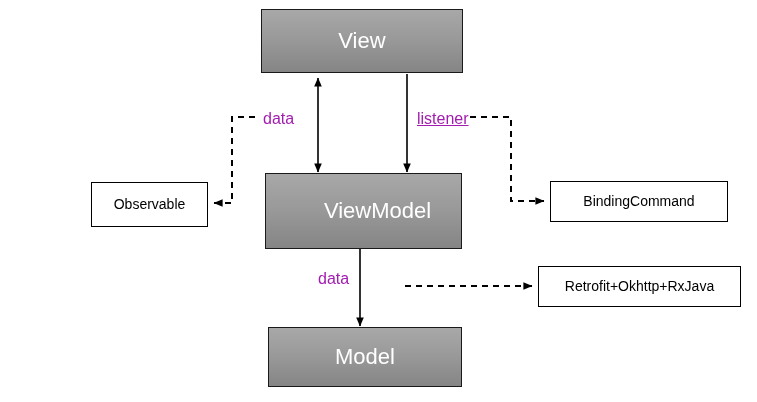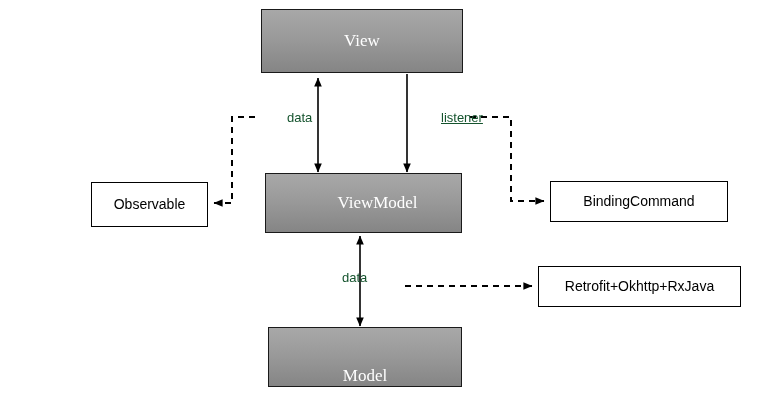--- a/index.html
+++ b/index.html
@@ -23,35 +23,33 @@
     display: flex;
     align-items: center;
     justify-content: center;
     text-align: center;
     line-height: 1.15;
   }
   .node-shaded {
     background: linear-gradient(to bottom, #a8a8a8 0%, #9a9a9a 45%, #858585 100%);
     border: 1px solid #1a1a1a;
     color: #ffffff;
-    font-size: 17px;
-    font-family: Liberation Serif, serif;
+    font-size: 22px;
   }
   .node-plain {
     background: #ffffff;
     border: 1px solid #000000;
     color: #000000;
     font-size: 14px;
   }
   .edge-label {
     position: absolute;
-    font-size: 13px;
-    color: #14532d;
+    font-size: 16px;
+    color: #a21caf;
     white-space: nowrap;
-    margin-left: 24px;
   }
   svg.edges {
     position: absolute;
     left: 0;
     top: 0;
     width: 757px;
     height: 402px;
     pointer-events: none;
   }
 </style>
@@ -92,25 +90,25 @@
 
     <g>
       <path d="M405,286 L532,286" fill="none" stroke="#000000" stroke-width="2" stroke-dasharray="6,5" marker-end="url(#arrowSolid)"></path>
     </g>
   </svg>
 
   <div class="node node-shaded" style="left:261px; top:9px; width:202px; height:64px;">
     <span>View</span>
   </div>
 
-  <div class="node node-shaded" style="left:265px; top:173px; width:197px; height:60px;padding-left:28px;">
+  <div class="node node-shaded" style="left:265px; top:173px; width:197px; height:76px;padding-left:28px;">
     <span>ViewModel</span>
   </div>
 
-  <div class="node node-shaded" style="left:268px; top:327px; width:194px; height:60px;align-items:flex-end;">
+  <div class="node node-shaded" style="left:268px; top:327px; width:194px; height:60px;">
     <span>Model</span>
   </div>
 
   <div class="node node-plain" style="left:91px; top:182px; width:117px; height:45px;">
     <span>Observable</span>
   </div>
 
   <div class="node node-plain" style="left:550px; top:181px; width:178px; height:41px;">
     <span>BindingCommand</span>
   </div>

